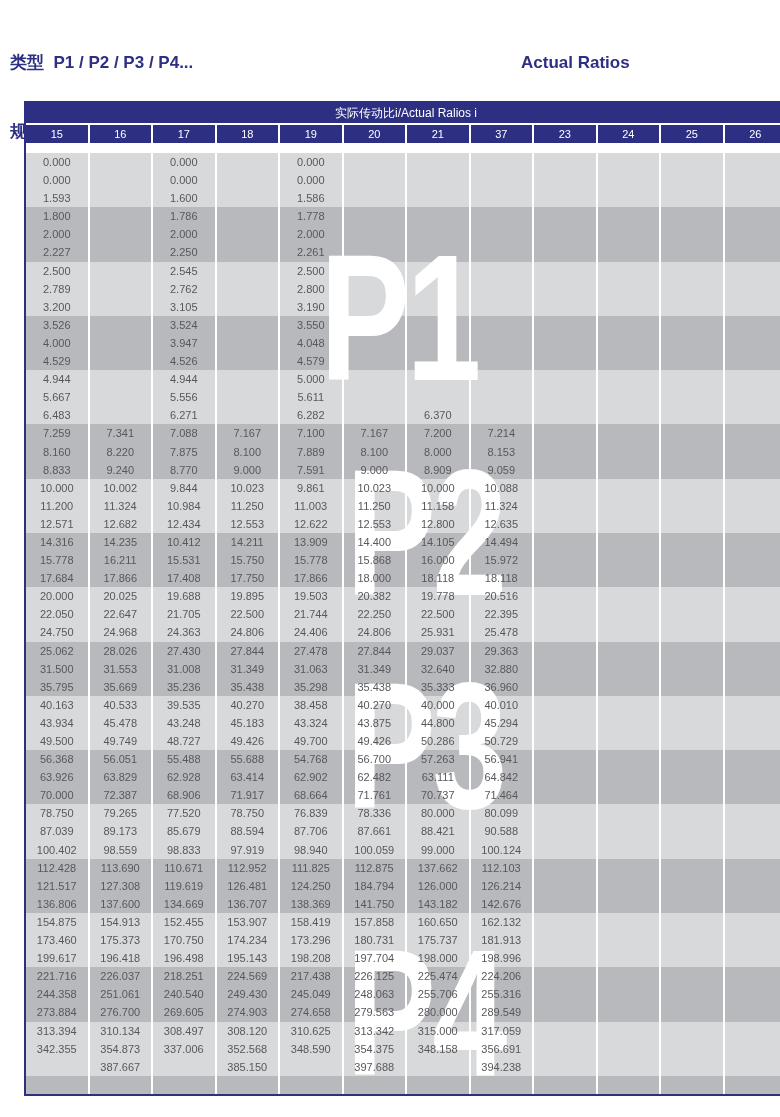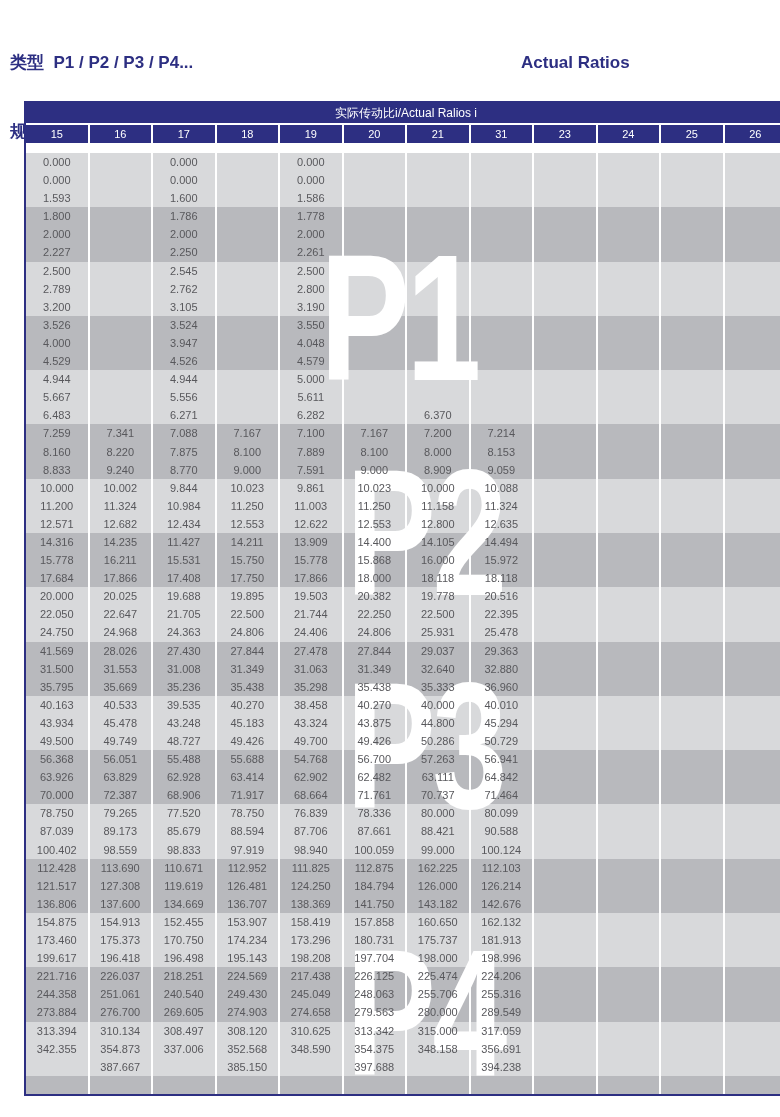--- a/index.html
+++ b/index.html
@@ -55,21 +55,21 @@
 <div class="table-wrap">
   <div class="hbar">实际传动比i/Actual Ralios i</div>
   <div class="col-header" id="col-header">
       <div class="hc">15</div>
       <div class="hc">16</div>
       <div class="hc">17</div>
       <div class="hc">18</div>
       <div class="hc">19</div>
       <div class="hc">20</div>
       <div class="hc">21</div>
-      <div class="hc">31</div>
+      <div class="hc">37</div>
       <div class="hc">23</div>
       <div class="hc">24</div>
       <div class="hc">25</div>
       <div class="hc">26</div>
     </div>
   <div class="data-grid" id="data-grid">
       <div class="cell band0"><span>0.000</span></div>
       <div class="cell band0"></div>
       <div class="cell band0"><span>0.000</span></div>
       <div class="cell band0"></div>
@@ -316,21 +316,21 @@
       <div class="cell band0"><span>12.622</span></div>
       <div class="cell band0"><span>12.553</span></div>
       <div class="cell band0"><span>12.800</span></div>
       <div class="cell band0"><span>12.635</span></div>
       <div class="cell band0"></div>
       <div class="cell band0"></div>
       <div class="cell band0"></div>
       <div class="cell band0"></div>
       <div class="cell band1"><span>14.316</span></div>
       <div class="cell band1"><span>14.235</span></div>
-      <div class="cell band1"><span>11.427</span></div>
+      <div class="cell band1"><span>10.412</span></div>
       <div class="cell band1"><span>14.211</span></div>
       <div class="cell band1"><span>13.909</span></div>
       <div class="cell band1"><span>14.400</span></div>
       <div class="cell band1"><span>14.105</span></div>
       <div class="cell band1"><span>14.494</span></div>
       <div class="cell band1"></div>
       <div class="cell band1"></div>
       <div class="cell band1"></div>
       <div class="cell band1"></div>
       <div class="cell band1"><span>15.778</span></div>
@@ -386,21 +386,21 @@
       <div class="cell band0"><span>24.363</span></div>
       <div class="cell band0"><span>24.806</span></div>
       <div class="cell band0"><span>24.406</span></div>
       <div class="cell band0"><span>24.806</span></div>
       <div class="cell band0"><span>25.931</span></div>
       <div class="cell band0"><span>25.478</span></div>
       <div class="cell band0"></div>
       <div class="cell band0"></div>
       <div class="cell band0"></div>
       <div class="cell band0"></div>
-      <div class="cell band1"><span>41.569</span></div>
+      <div class="cell band1"><span>25.062</span></div>
       <div class="cell band1"><span>28.026</span></div>
       <div class="cell band1"><span>27.430</span></div>
       <div class="cell band1"><span>27.844</span></div>
       <div class="cell band1"><span>27.478</span></div>
       <div class="cell band1"><span>27.844</span></div>
       <div class="cell band1"><span>29.037</span></div>
       <div class="cell band1"><span>29.363</span></div>
       <div class="cell band1"></div>
       <div class="cell band1"></div>
       <div class="cell band1"></div>
@@ -536,21 +536,21 @@
       <div class="cell band0"></div>
       <div class="cell band0"></div>
       <div class="cell band0"></div>
       <div class="cell band0"></div>
       <div class="cell band1"><span>112.428</span></div>
       <div class="cell band1"><span>113.690</span></div>
       <div class="cell band1"><span>110.671</span></div>
       <div class="cell band1"><span>112.952</span></div>
       <div class="cell band1"><span>111.825</span></div>
       <div class="cell band1"><span>112.875</span></div>
-      <div class="cell band1"><span>162.225</span></div>
+      <div class="cell band1"><span>137.662</span></div>
       <div class="cell band1"><span>112.103</span></div>
       <div class="cell band1"></div>
       <div class="cell band1"></div>
       <div class="cell band1"></div>
       <div class="cell band1"></div>
       <div class="cell band1"><span>121.517</span></div>
       <div class="cell band1"><span>127.308</span></div>
       <div class="cell band1"><span>119.619</span></div>
       <div class="cell band1"><span>126.481</span></div>
       <div class="cell band1"><span>124.250</span></div>

